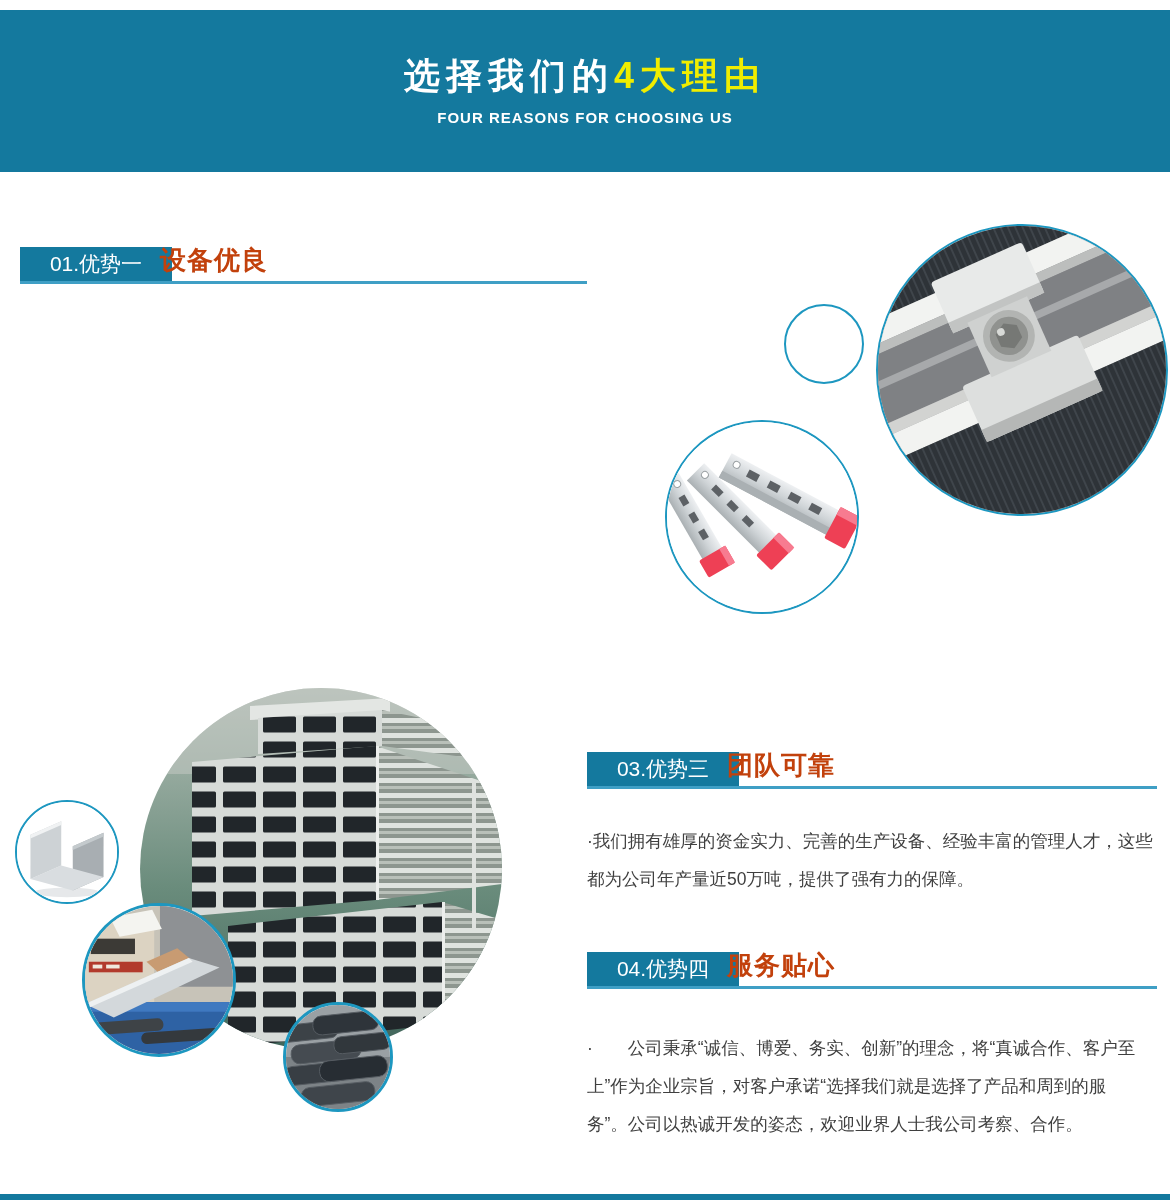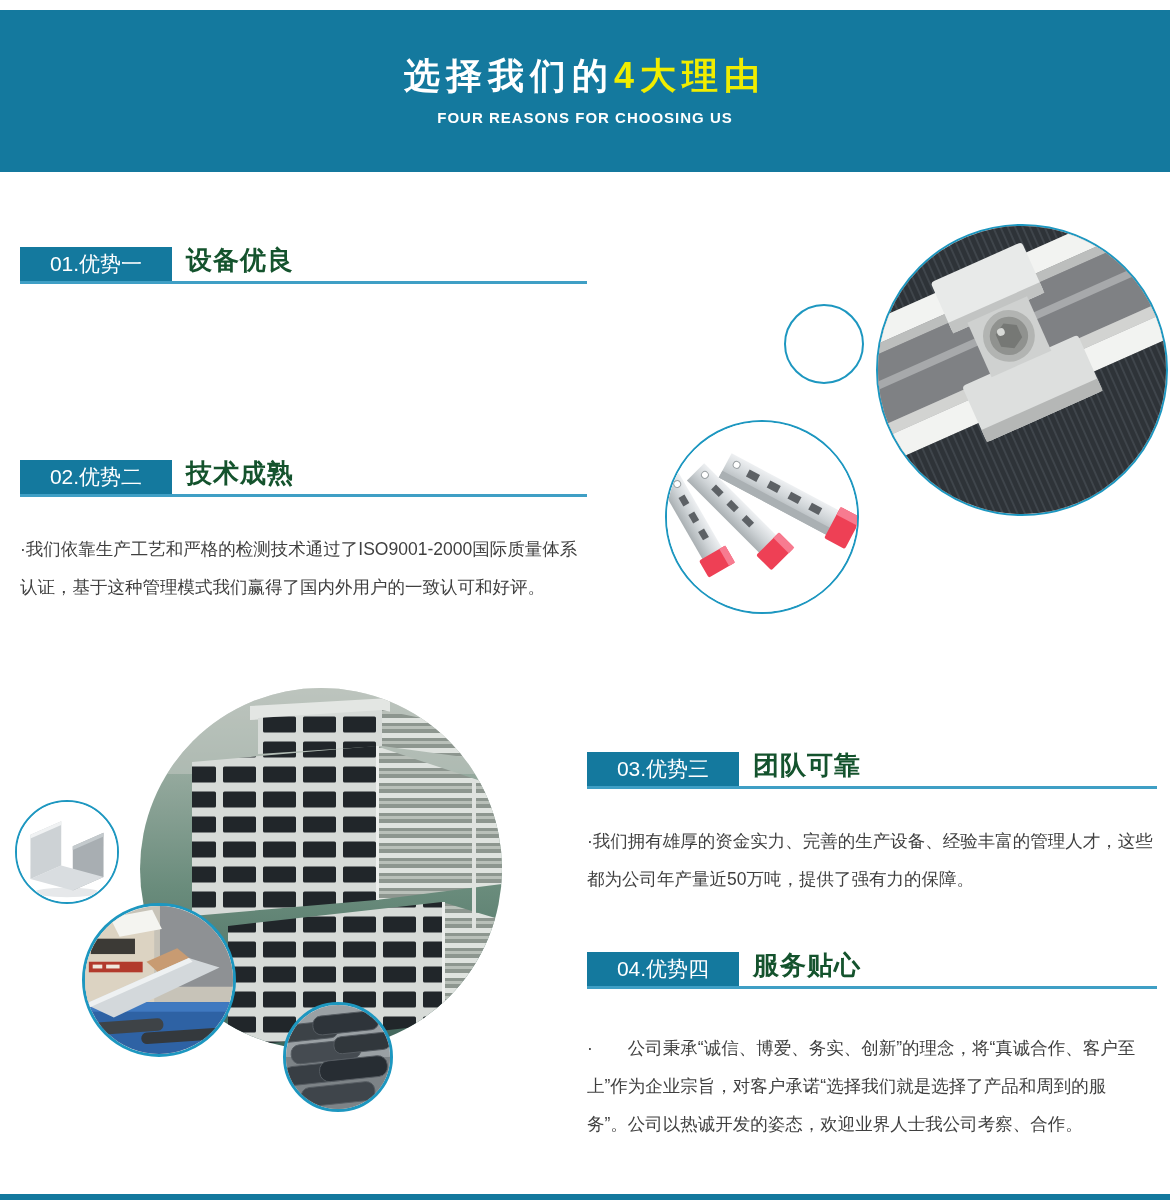--- a/index.html
+++ b/index.html
@@ -27,22 +27,22 @@
     position:relative;height:34px;border-bottom:3px solid #3f9fc5;
   }
   .s12 .sec-head{width:567px;}
   .s34 .sec-head{width:570px;}
   .badge{
     position:absolute;left:0;top:0;width:152px;height:34px;
     background:#14799e;color:#ffffff;font-size:21px;
     display:flex;align-items:center;justify-content:center;
   }
   .sec-title{
-    position:absolute;left:166px;bottom:3px;
-    font-size:26px;font-weight:bold;color:#14532d;letter-spacing:1px;
+    position:absolute;left:140px;bottom:3px;
+    font-size:26px;font-weight:bold;color:#c2410c;letter-spacing:1px;
   }
   .sec-body{
     margin-top:33px;width:600px;
     font-size:17.5px;line-height:38px;color:#3f3f3f;
     white-space:pre-line;
   }
   .s4 .sec-body{margin-top:40px;}
   .sec-1{left:20px;top:237px;}
   .sec-2{left:20px;top:450px;}
   .sec-3{left:587px;top:742px;}
@@ -75,28 +75,20 @@
     <div class="hero-sub">FOUR REASONS FOR CHOOSING US</div>
   </div>
 
   <div class="sec s12 sec-1">
     <div class="sec-head">
       <div class="badge">01.优势一</div>
       <div class="sec-title">设备优良</div>
     </div>
   </div>
 
-  <div class="sec s12 sec-2">
-    <div class="sec-head">
-      <div class="badge">02.优势二</div>
-      <div class="sec-title">技术成熟</div>
-    </div>
-    <div class="sec-body">·我们依靠生产工艺和严格的检测技术通过了ISO9001-2000国际质量体系
-认证，基于这种管理模式我们赢得了国内外用户的一致认可和好评。</div>
-  </div>
 
   <div class="sec s34 sec-3">
     <div class="sec-head">
       <div class="badge">03.优势三</div>
       <div class="sec-title">团队可靠</div>
     </div>
     <div class="sec-body">·我们拥有雄厚的资金实力、完善的生产设备、经验丰富的管理人才，这些
 都为公司年产量近50万吨，提供了强有力的保障。</div>
   </div>
 

